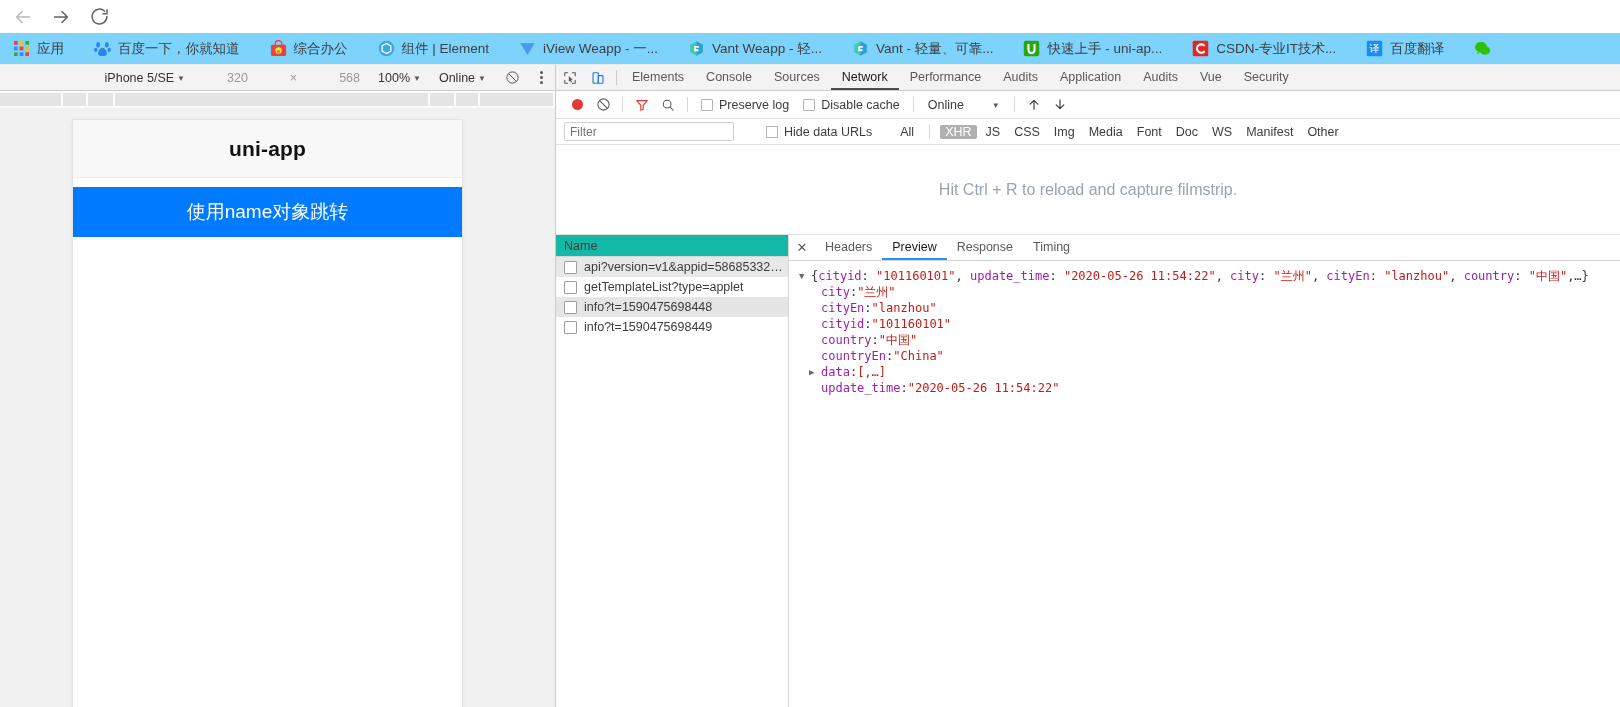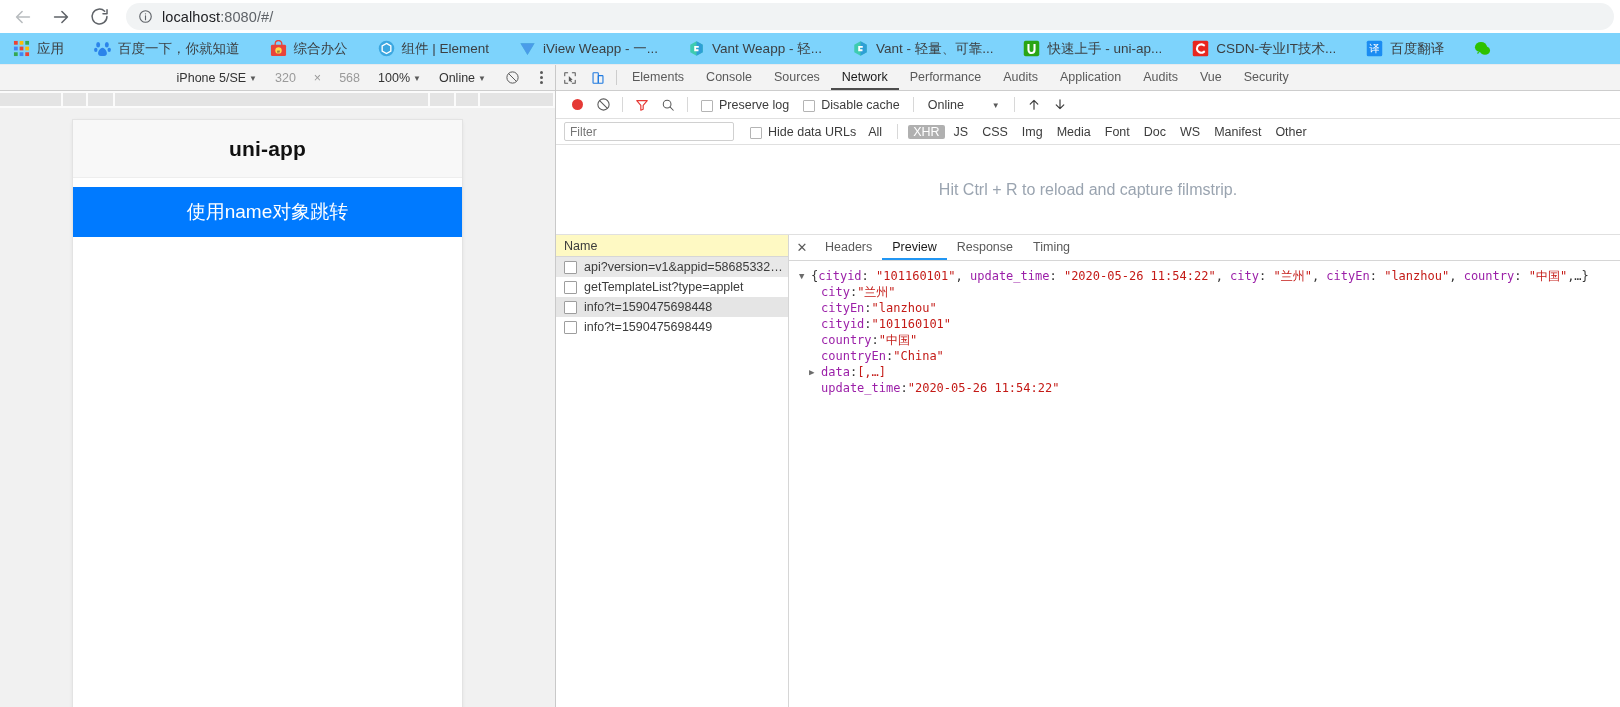--- a/index.html
+++ b/index.html
@@ -53,21 +53,21 @@
   .device-pane {
     width: 556px; flex: none; display: flex; flex-direction: column;
     background: #f1f1f1; border-right: 1px solid #c9c9c9;
   }
   .device-toolbar {
     height: 26px; background: #f3f3f3; border-bottom: 1px solid #cdcdcd;
     display: flex; align-items: center; justify-content: flex-end;
     padding-right: 6px; gap: 0px; font-size: 12.5px; color: #333;
   }
   .dt-item { display: flex; align-items: center; gap: 3px; padding: 0 9px; white-space: nowrap; }
-  .dt-dim { color: #9a9a9a; }
+  .dt-dim { color: #9a9a9a; margin-left: 24px; }
   .caret { font-size: 8px; color: #5a5a5a; position: relative; top: 1px; }
   .dt-rotate { padding: 0 10px; color: #5a5a5a; display:flex; align-items:center;}
   .dt-dots {
     padding: 0 6px 0 10px; color: #5a5a5a; display: flex;
     flex-direction: column; gap: 2px; align-items: center;
   }
   .dt-dots i { width: 3px; height: 3px; background: #5a5a5a; border-radius: 50%; display:block;}
 
   .ruler {
     height: 17px; background: #fbfbfb; position: relative;
@@ -129,49 +129,49 @@
   }
   .dt-tab.active { color: #1a1a1a; border-bottom-color: #4d4d4d; }
 
   .net-toolbar {
     height: 28px; border-bottom: 1px solid #e0e0e0; display: flex;
     align-items: center; padding-left: 8px; gap: 0; font-size: 12.5px; color: #3c3c3c;
   }
   .tb-btn { width: 26px; height: 26px; display: flex; align-items: center; justify-content: center; }
   .rec-dot { width: 11px; height: 11px; border-radius: 50%; background: #e53935; display:block;}
   .vsep { width: 1px; height: 15px; background: #d8d8d8; margin: 0 6px; }
-  .cb-lbl { display: flex; align-items: flex-end; gap: 6px; padding: 0 7px; white-space: nowrap; }
+  .cb-lbl { display: flex; align-items: center; gap: 6px; padding: 0 7px; white-space: nowrap; }
   .cb {
     width: 12px; height: 12px; border: 1px solid #b4b4b4; background: #fff;
     border-radius: 1px; display: block; flex:none;
   }
   .throttle { display:flex; align-items:center; gap:28px; padding: 0 8px; }
 
   .filter-row {
     height: 26px; border-bottom: 1px solid #e0e0e0; display: flex;
-    align-items: center; padding-left: 8px; font-size: 12.5px; color: #3c3c3c; gap: 0;
+    align-items: center; padding-left: 8px; font-size: 12.5px; color: #3c3c3c; gap: 16px;
   }
   .filter-input {
     width: 170px; height: 19px; border: 1px solid #d0d0d0; border-radius: 2px;
     font-size: 12px; color: #9a9a9a; padding: 0 5px; background: #fff;
     font-family: "Liberation Sans", sans-serif;
   }
   .ftype { padding: 0 5px; border-radius: 2px; white-space: nowrap; }
   .ftype.sel { background: #b0b0b0; color: #fff; }
   .ftypes { display: flex; align-items: center; gap: 4px; }
 
   .filmstrip {
     height: 90px; display: flex; align-items: center; justify-content: center;
     border-bottom: 1px solid #e0e0e0; color: #9aa4b0; font-size: 16px;
   }
 
   .net-split { flex: 1; display: flex; min-height: 0; }
   .req-list { width: 233px; flex: none; border-right: 1px solid #d6d6d6; display: flex; flex-direction: column; }
   .req-head {
-    height: 22px; background: #fef9c3; border-bottom: 1px solid #d6d6d6;
+    height: 22px; background: #14b8a6; border-bottom: 1px solid #d6d6d6;
     display: flex; align-items: center; padding-left: 8px;
     font-size: 12.5px; color: #3c3c3c;
   }
   .req-row {
     height: 20px; display: flex; align-items: center; gap: 7px;
     padding-left: 8px; font-size: 12.5px; color: #3c3c3c; white-space: nowrap;
     overflow: hidden;
   }
   .req-row.sel { background: #e8e8e8; }
   .req-row.alt { background: #e5e5e5; }
@@ -212,30 +212,20 @@
   <div class="nav-btn">
     <svg width="22" height="22" viewBox="0 0 24 24" fill="none" stroke="currentColor" stroke-width="1.7">
       <path d="M5 12h14M13 6l6 6-6 6" stroke-linecap="round" stroke-linejoin="round"></path>
     </svg>
   </div>
   <div class="nav-btn">
     <svg width="21" height="21" viewBox="0 0 24 24" fill="none" stroke="currentColor" stroke-width="1.7">
       <path d="M20.5 12a8.5 8.5 0 1 1-2.6-6.1" stroke-linecap="round"></path>
       <path d="M20.6 4.2v4.6h-4.6" stroke-linecap="round" stroke-linejoin="round"></path>
     </svg>
-  </div>
-  <div class="omnibox">
-    <span class="info-ic">
-      <svg width="15" height="15" viewBox="0 0 24 24" fill="none" stroke="currentColor" stroke-width="1.8">
-        <circle cx="12" cy="12" r="9.2"></circle>
-          <path d="M12 11v6" stroke-linecap="round"></path>
-          <circle cx="12" cy="7.6" r="1" fill="currentColor" stroke="none"></circle>
-      </svg>
-    </span>
-    <span class="url-text"><span>localhost</span><span class="dim">:8080/#/</span></span>
   </div>
 </div>
 
 <div class="bookmarks">
   <div class="bm">
     <svg class="bm-ico" viewBox="0 0 18 18">
       <rect x="1" y="1" width="4" height="4" fill="#ea4335"></rect>
         <rect x="7" y="1" width="4" height="4" fill="#fbbc05"></rect>
         <rect x="13" y="1" width="4" height="4" fill="#34a853"></rect>
       <rect x="1" y="7" width="4" height="4" fill="#4285f4"></rect>

